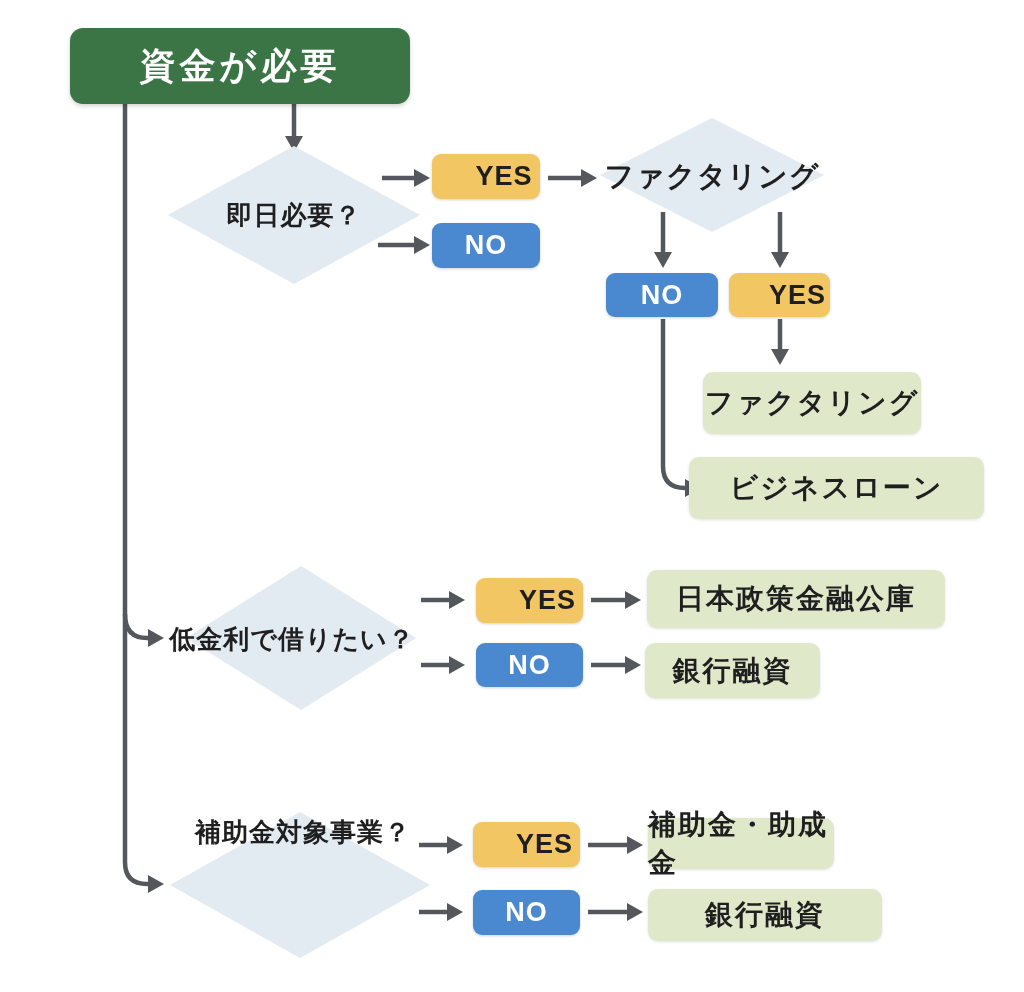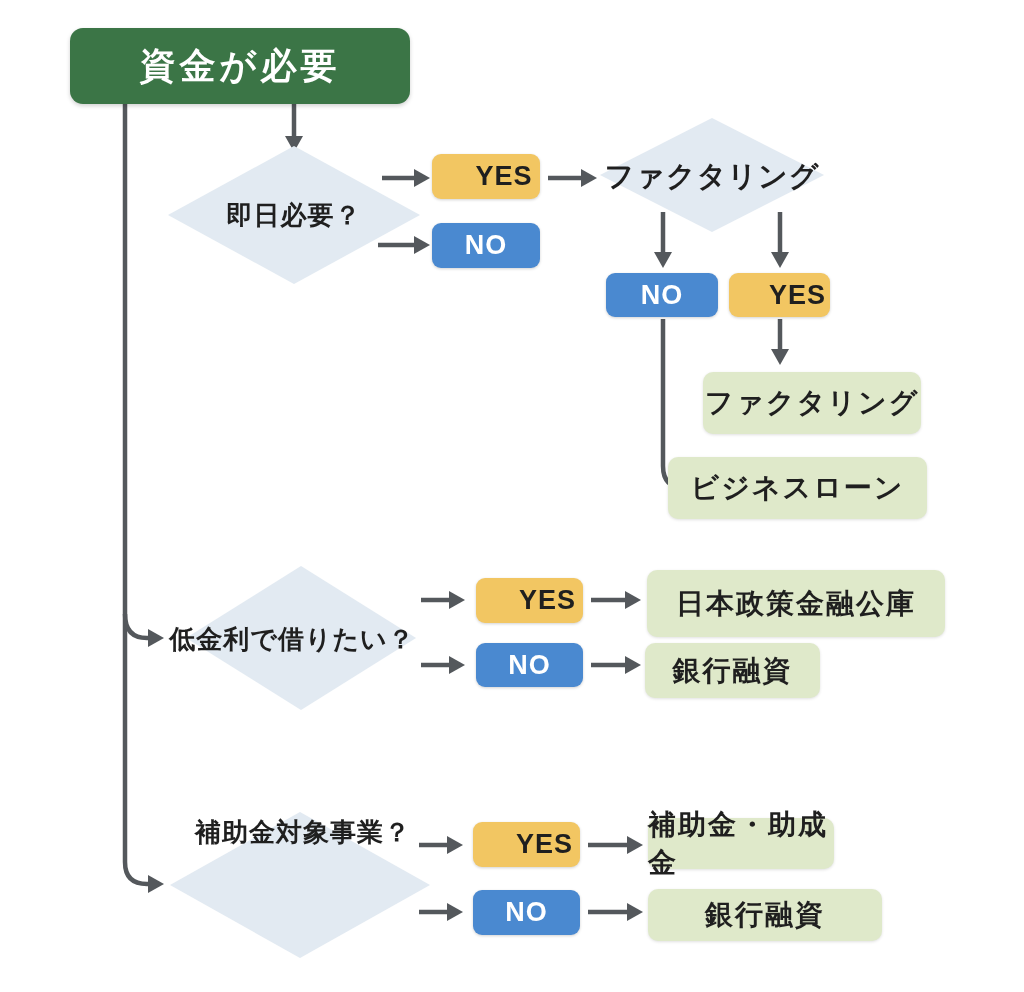--- a/index.html
+++ b/index.html
@@ -120,29 +120,29 @@
   <div class="abs badge yes" style="left:432px;top:154px;width:108px;height:45px;">YES</div>
   <div class="abs badge no" style="left:432px;top:223px;width:108px;height:45px;">NO</div>
 
   <div class="abs diamond" style="left:600px;top:118px;width:224px;height:114px;"></div>
   <div class="abs dlabel" style="left:712px;top:177px;font-size:29px;">ファクタリング</div>
 
   <div class="abs badge no" style="left:606px;top:273px;width:112px;height:44px;">NO</div>
   <div class="abs badge yes" style="left:729px;top:273px;width:101px;height:44px;">YES</div>
 
   <div class="abs result" style="left:703px;top:372px;width:218px;height:62px;">ファクタリング</div>
-  <div class="abs result" style="left:668px;top:457px;width:259px;height:62px;">ビジネスローン</div>
+  <div class="abs result" style="left:689px;top:457px;width:295px;height:62px;">ビジネスローン</div>
 
   <div class="abs diamond" style="left:186px;top:566px;width:230px;height:144px;"></div>
   <div class="abs dlabel" style="left:292px;top:639px;">低金利で借りたい？</div>
 
   <div class="abs badge yes" style="left:476px;top:578px;width:107px;height:45px;">YES</div>
   <div class="abs badge no" style="left:476px;top:643px;width:107px;height:44px;">NO</div>
 
-  <div class="abs result" style="left:647px;top:570px;width:298px;height:67px;">日本政策金融公庫</div>
+  <div class="abs result" style="left:647px;top:570px;width:298px;height:58px;">日本政策金融公庫</div>
   <div class="abs result" style="left:645px;top:643px;width:175px;height:55px;">銀行融資</div>
 
   <div class="abs diamond" style="left:170px;top:812px;width:260px;height:146px;"></div>
   <div class="abs dlabel" style="left:303px;top:832px;">補助金対象事業？</div>
 
   <div class="abs badge yes" style="left:473px;top:822px;width:107px;height:45px;">YES</div>
   <div class="abs badge no" style="left:473px;top:890px;width:107px;height:45px;">NO</div>
 
   <div class="abs result" style="left:648px;top:818px;width:186px;height:51px;">補助金・助成金</div>
   <div class="abs result" style="left:648px;top:889px;width:234px;height:52px;">銀行融資</div>

